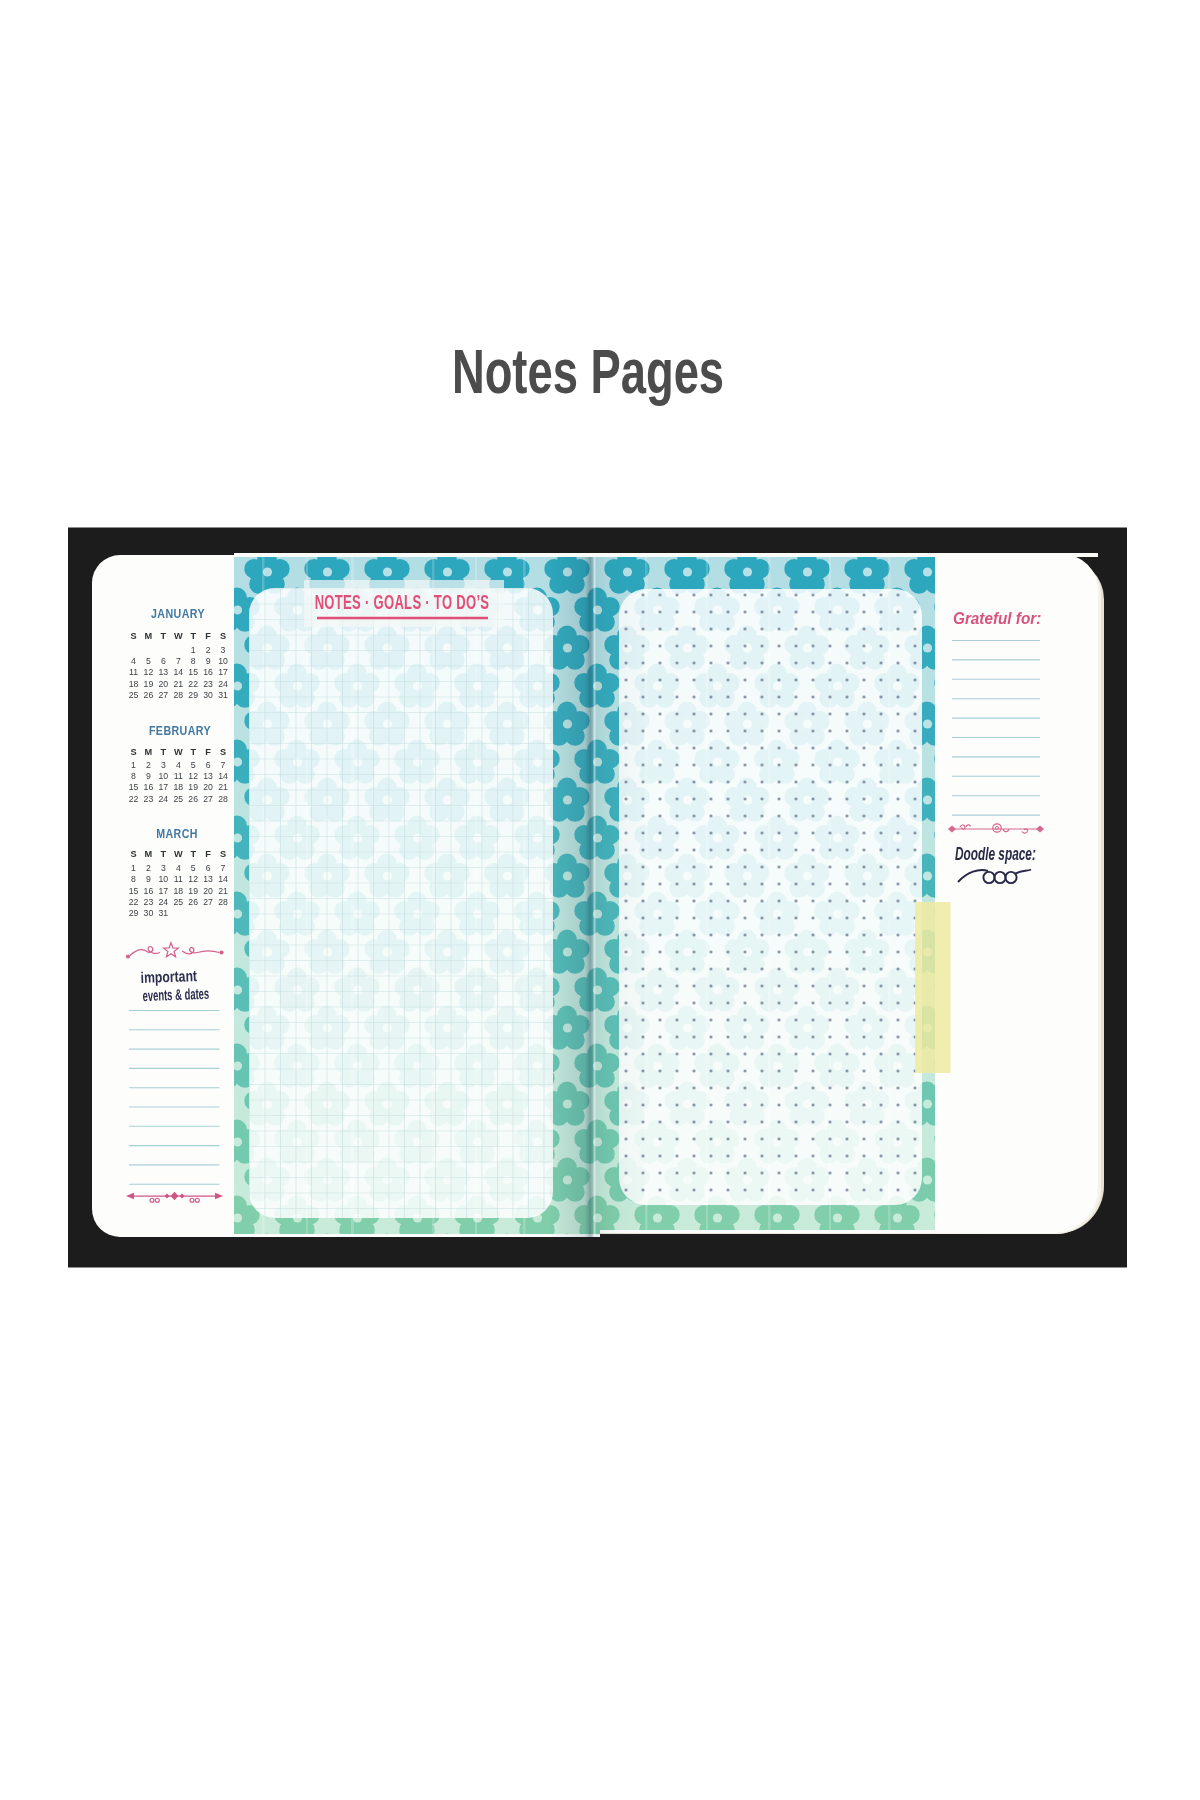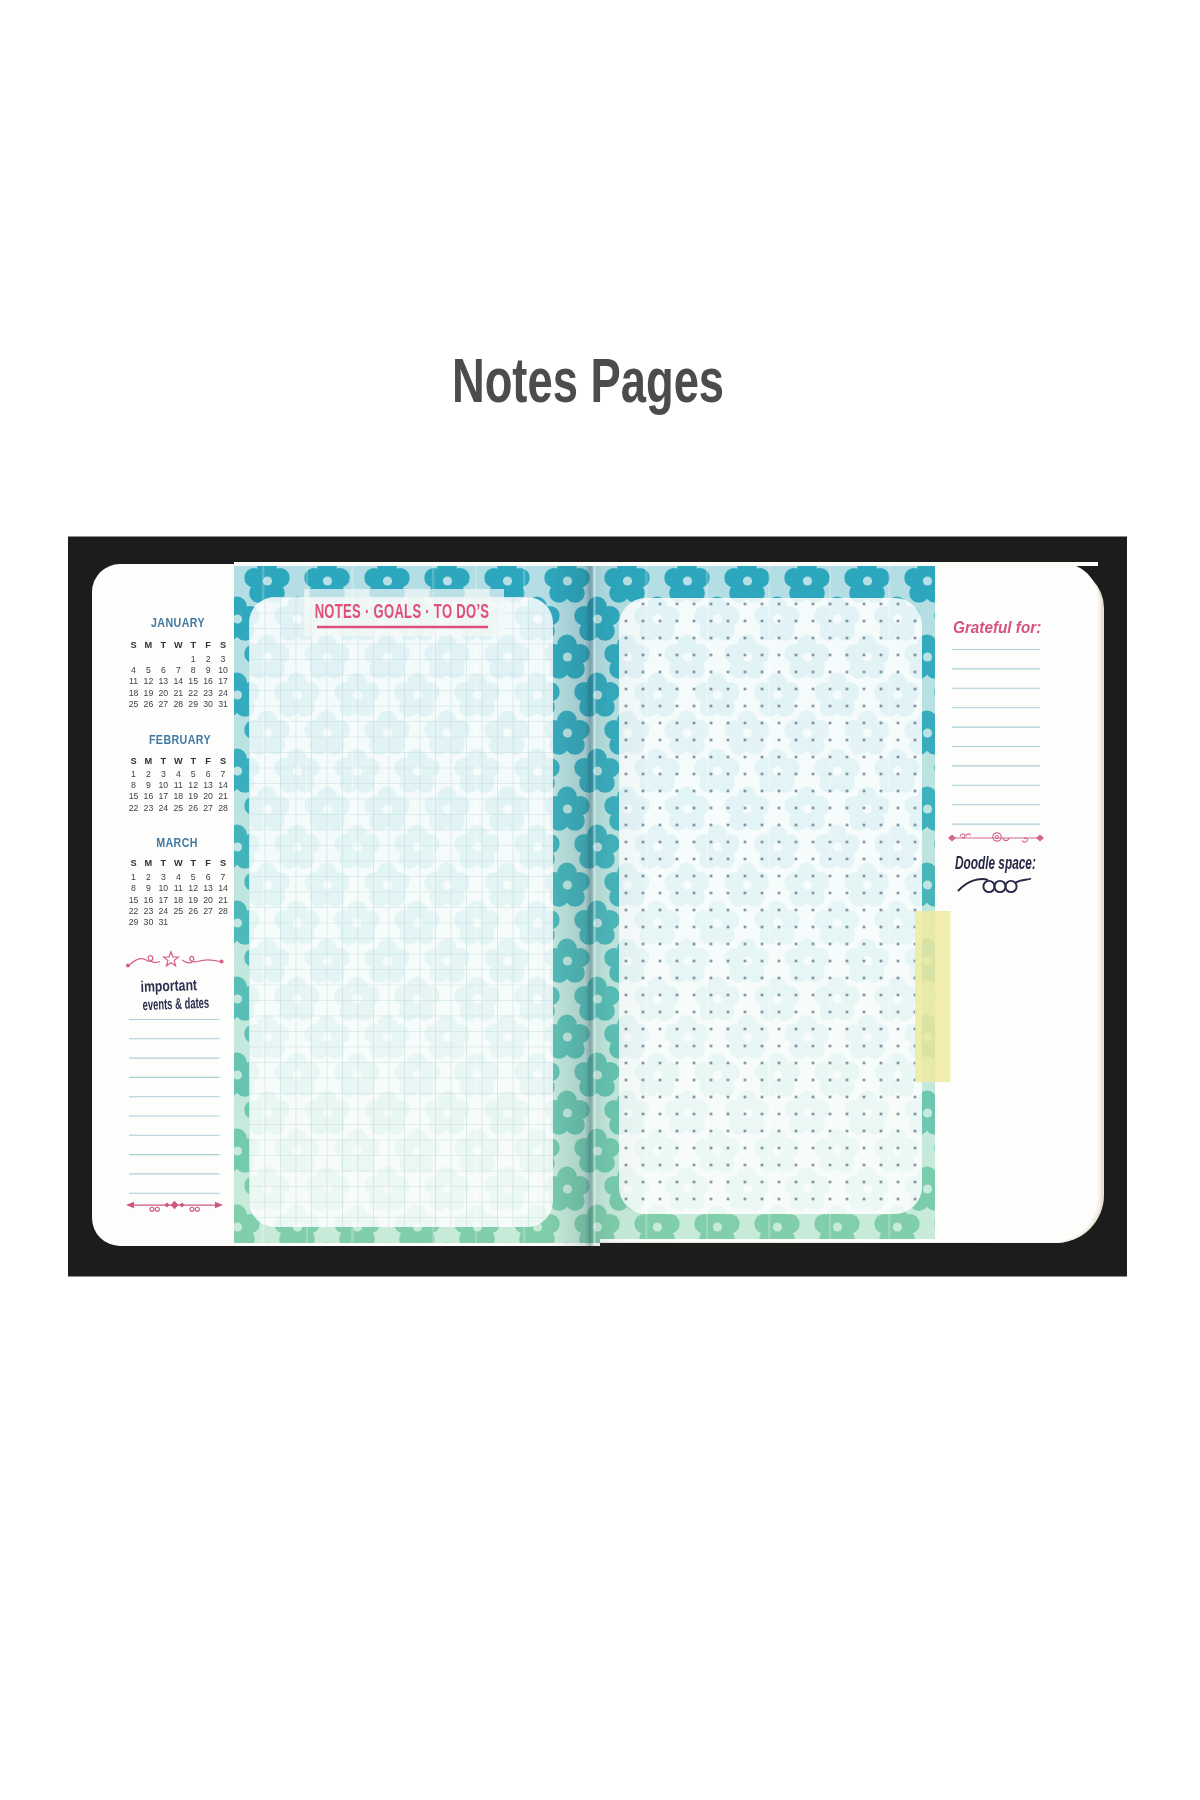--- a/index.html
+++ b/index.html
@@ -1,14 +1,14 @@
 <!DOCTYPE html>
 <html><head><meta charset="utf-8"><style>
 html,body{margin:0;padding:0;width:1200px;height:1800px;background:#ffffff;overflow:hidden}
-.wrap{position:absolute;left:0;top:9px;width:1200px;height:1309px}
+.wrap{position:absolute;left:0;top:0;width:1200px;height:1309px}
 </style></head><body>
 <div class="wrap">
 <svg width="1200" height="1800" viewBox="0 0 1200 1800">
 <defs>
 <linearGradient id="gbg" x1="0" y1="556" x2="0" y2="1234" gradientUnits="userSpaceOnUse">
 <stop offset="0" stop-color="#b2dde4"></stop>
           <stop offset="0.5" stop-color="#c0e6df"></stop>
           <stop offset="1" stop-color="#c8ebd9"></stop>
 </linearGradient>
 <linearGradient id="gfl" x1="0" y1="556" x2="0" y2="1234" gradientUnits="userSpaceOnUse">

